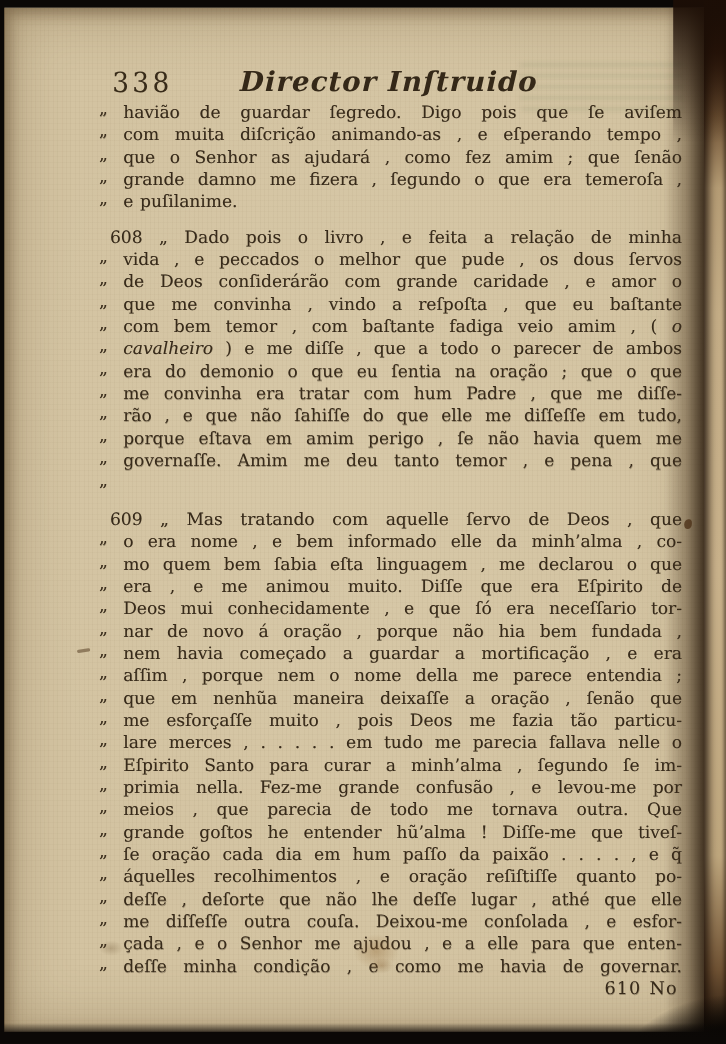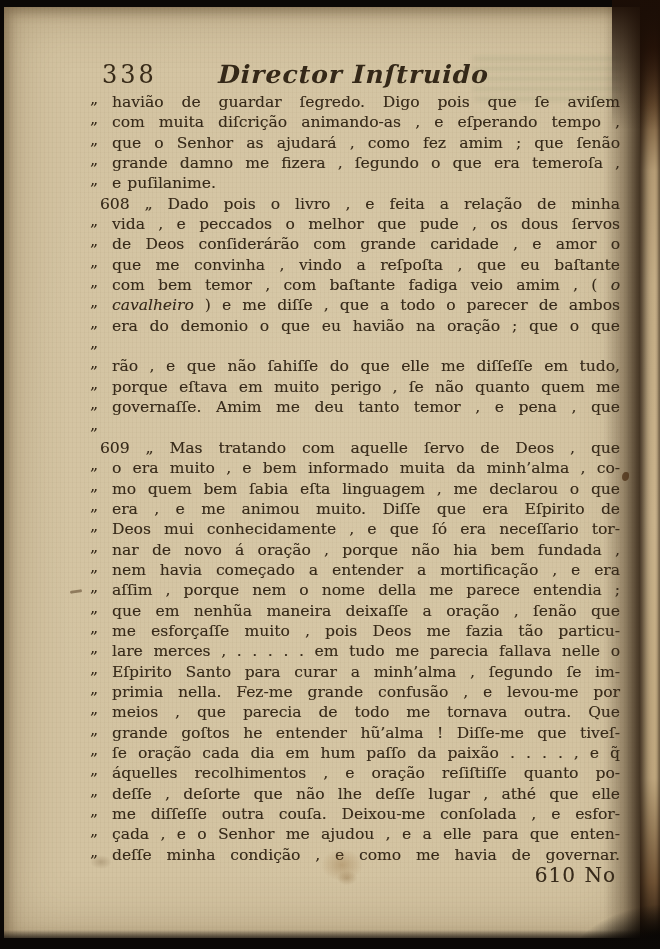--- a/index.html
+++ b/index.html
@@ -80,26 +80,26 @@
     position:absolute;left:82px;top:85px;width:534px;
     font-size:15.5px;line-height:20.35px;color:#372a1a;
     word-spacing:1.2px;
   }
   .line{
     position:relative;padding-left:26px;height:20.35px;
     text-align:justify;text-align-last:justify;
     text-shadow:0.3px 0.2px 0.3px rgba(55,42,26,0.35);
   }
   .line.noj{text-align-last:left;}
-  .line.para{padding-left:14px;}
+  .line.para{padding-left:14px;margin-top:12px;}
   .qm{position:absolute;left:4px;top:-3px;letter-spacing:-1px;}
   .it{font-style:italic;}
   .catchword{
     position:relative;height:20.35px;text-align:right;padding-right:4px;
-    font-size:20px;color:#372a1a;letter-spacing:1px;
+    font-size:16px;color:#372a1a;letter-spacing:1px;
     text-shadow:0.3px 0.2px 0.3px rgba(55,42,26,0.35);
   }
 </style>
 </head>
 <body>
 
 <div class="paper">
   <div class="gutter"></div>
   <div class="ghost"></div>
 
@@ -113,33 +113,33 @@
       <div class="line"><span class="qm">„</span><span>com muita diſcrição animando-as , e eſperando tempo ,</span></div>
       <div class="line"><span class="qm">„</span><span>que o Senhor as ajudará , como fez amim ; que ſenão</span></div>
       <div class="line"><span class="qm">„</span><span>grande damno me fizera , ſegundo o que era temeroſa ,</span></div>
       <div class="line noj"><span class="qm">„</span><span>e puſilanime.</span></div>
       <div class="line para"><span class="qm"></span><span>608 „ Dado pois o livro , e feita a relação de minha</span></div>
       <div class="line"><span class="qm">„</span><span>vida , e peccados o melhor que pude , os dous ſervos</span></div>
       <div class="line"><span class="qm">„</span><span>de Deos conſiderárão com grande caridade , e amor o</span></div>
       <div class="line"><span class="qm">„</span><span>que me convinha , vindo a reſpoſta , que eu baſtante</span></div>
       <div class="line"><span class="qm">„</span><span>com bem temor , com baſtante fadiga veio amim , ( </span><span class="it">o</span></div>
       <div class="line"><span class="qm">„</span><span class="it">cavalheiro</span><span> ) e me diſſe , que a todo o parecer de ambos</span></div>
-      <div class="line"><span class="qm">„</span><span>era do demonio o que eu havião na oração ; que o que</span></div>
-      <div class="line"><span class="qm">„</span></div>
+      <div class="line"><span class="qm">„</span><span>era do demonio o que eu ſentia na oração ; que o que</span></div>
+      <div class="line"><span class="qm">„</span><span>me convinha era tratar com hum Padre , que me diſſe-</span></div>
       <div class="line"><span class="qm">„</span><span>rão , e que não ſahiſſe do que elle me diſſeſſe em tudo,</span></div>
-      <div class="line"><span class="qm">„</span><span>porque eſtava em muito perigo , ſe não quanto quem me</span></div>
+      <div class="line"><span class="qm">„</span><span>porque eſtava em amim perigo , ſe não havia quem me</span></div>
       <div class="line"><span class="qm">„</span><span>governaſſe. Amim me deu tanto temor , e pena , que</span></div>
       <div class="line noj"><span class="qm">„</span></div>
       <div class="line para"><span class="qm"></span><span>609 „ Mas tratando com aquelle ſervo de Deos , que</span></div>
-      <div class="line"><span class="qm">„</span><span>o era muito , e bem informado muita da minh’alma , co-</span></div>
+      <div class="line"><span class="qm">„</span><span>o era nome , e bem informado elle da minh’alma , co-</span></div>
       <div class="line"><span class="qm">„</span><span>mo quem bem ſabia eſta linguagem , me declarou o que</span></div>
       <div class="line"><span class="qm">„</span><span>era , e me animou muito. Diſſe que era Eſpirito de</span></div>
       <div class="line"><span class="qm">„</span><span>Deos mui conhecidamente , e que ſó era neceſſario tor-</span></div>
       <div class="line"><span class="qm">„</span><span>nar de novo á oração , porque não hia bem fundada ,</span></div>
-      <div class="line"><span class="qm">„</span><span>nem havia começado a entender a mortificação , e era</span></div>
+      <div class="line"><span class="qm">„</span><span>nem havia começado a guardar a mortificação , e era</span></div>
       <div class="line"><span class="qm">„</span><span>aſſim , porque nem o nome della me parece entendia ;</span></div>
       <div class="line"><span class="qm">„</span><span>que em nenhũa maneira deixaſſe a oração , ſenão que</span></div>
       <div class="line"><span class="qm">„</span><span>me esforçaſſe muito , pois Deos me fazia tão particu-</span></div>
       <div class="line"><span class="qm">„</span><span>lare merces , . . . . . em tudo me parecia fallava nelle o</span></div>
       <div class="line"><span class="qm">„</span><span>Eſpirito Santo para curar a minh’alma , ſegundo ſe im-</span></div>
       <div class="line"><span class="qm">„</span><span>primia nella. Fez-me grande confusão , e levou-me por</span></div>
       <div class="line"><span class="qm">„</span><span>meios , que parecia de todo me tornava outra. Que</span></div>
       <div class="line"><span class="qm">„</span><span>grande goſtos he entender hũ’alma ! Diſſe-me que tiveſ-</span></div>
       <div class="line"><span class="qm">„</span><span>ſe oração cada dia em hum paſſo da paixão . . . . , e q̃</span></div>
       <div class="line"><span class="qm">„</span><span>áquelles recolhimentos , e oração reſiſtiſſe quanto po-</span></div>

